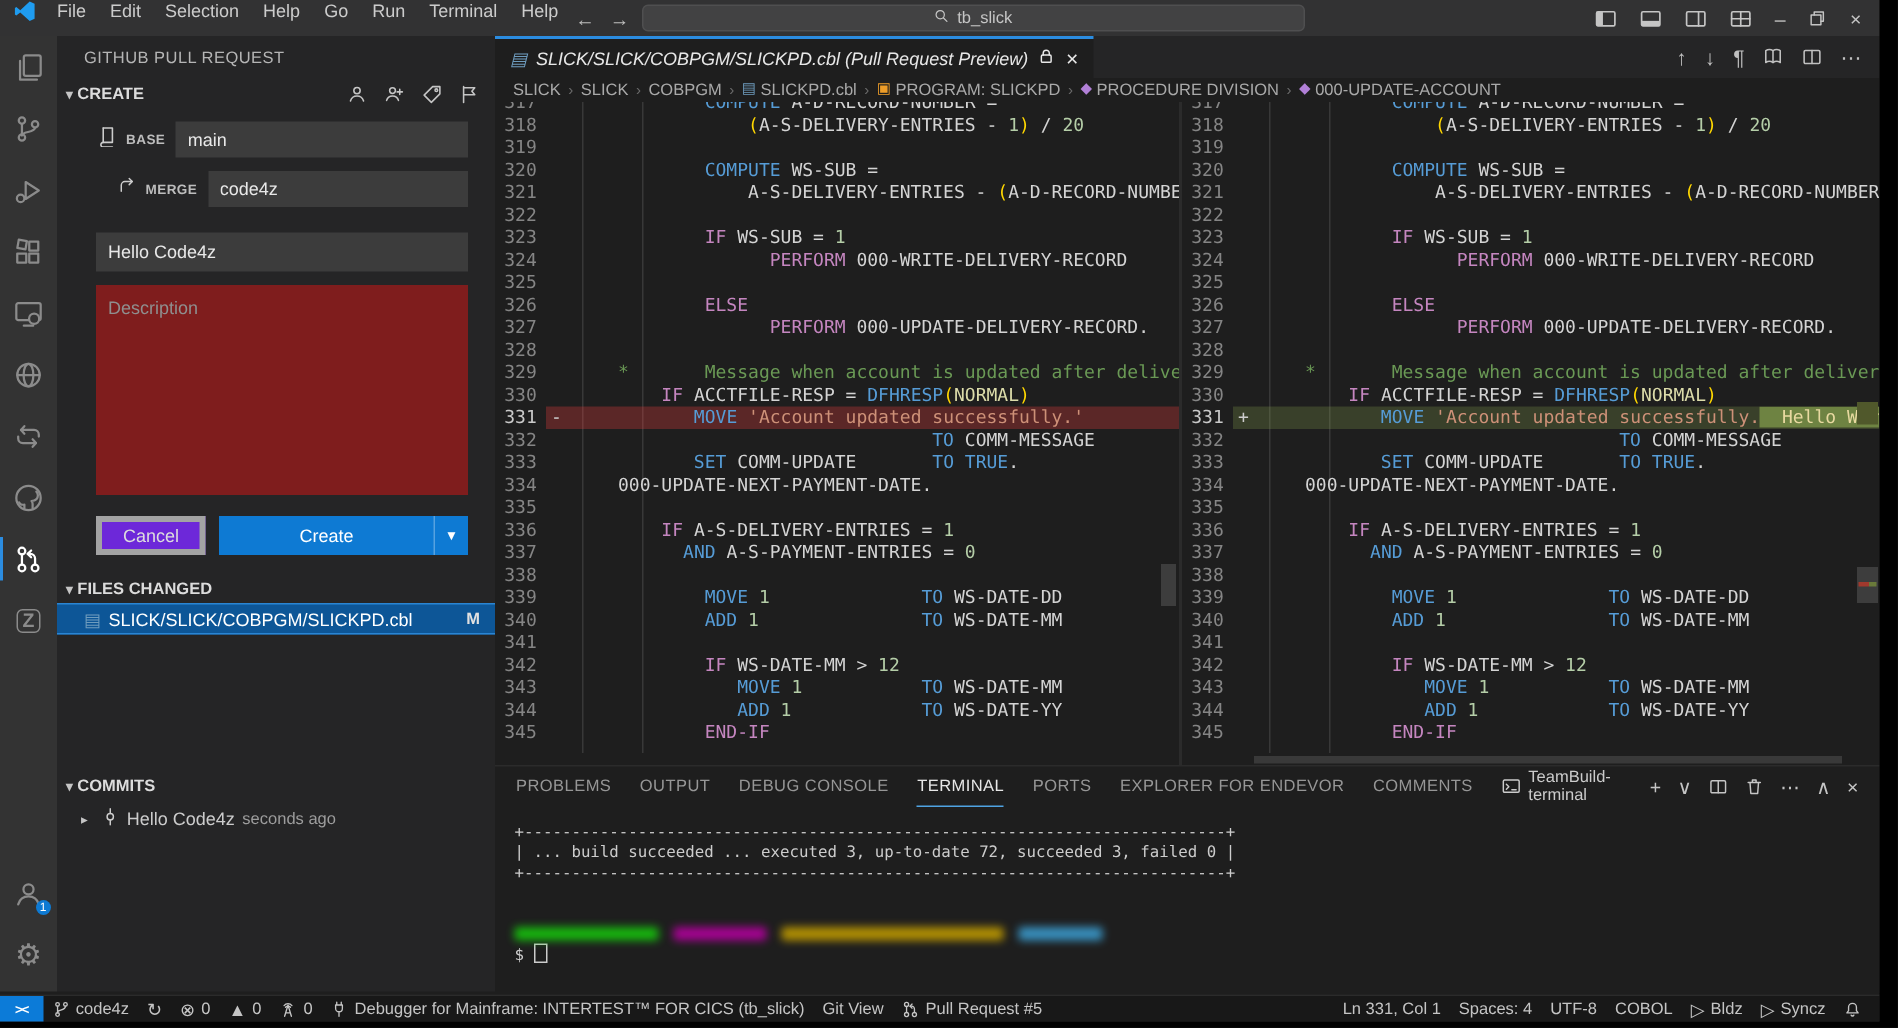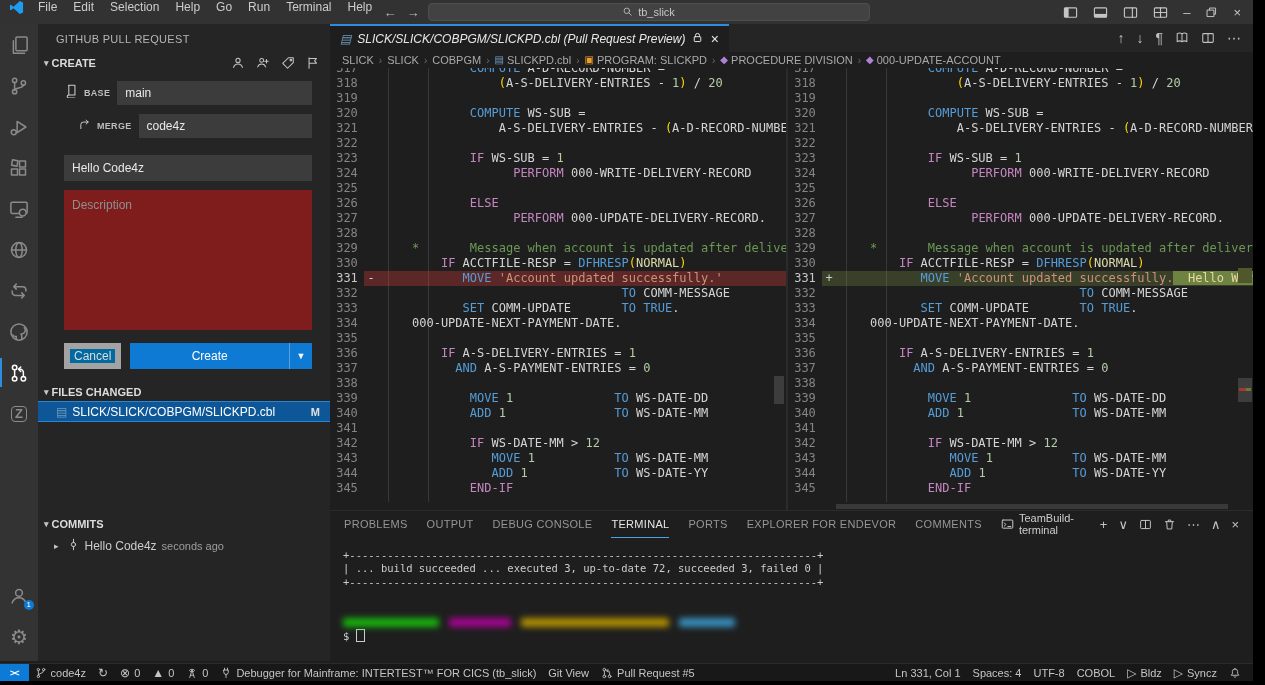--- a/index.html
+++ b/index.html
@@ -42,21 +42,21 @@
   .frow.merge{margin-left:14px}
   .flabel{font-size:9px;font-weight:bold;color:#bdbdbd;margin:0 7px 0 6px;letter-spacing:.3px}
   .tinput{background:#3c3c3c;border:none;color:#e8e8e8;font-size:12px;height:24px;padding:0 8px;flex:1;min-width:0;
     font-family:"Liberation Sans",sans-serif}
   .titlefull{width:100%;box-sizing:border-box;margin:8px 0 9px;height:26px}
   .desc{width:100%;box-sizing:border-box;height:140px;background:#7f1d1d;border:none;color:#cccccc;
     font:12px "Liberation Sans",sans-serif;padding:8px;resize:none}
   .desc::placeholder{color:#8f8f8f}
   .btnrow{display:flex;margin-top:9px}
   .btn{border:none;font-size:12px;height:26px;cursor:pointer}
-  .btn-cancel{background:#0369a1;color:#dddddd;padding:0 4px;border:6px solid #a3a3a3}
+  .btn-cancel{background:#6d28d9;color:#dddddd;padding:0 14px;border:4px solid #a3a3a3}
   .btn-create{flex:1;margin-left:9px;background:#0e7ad3;color:#ffffff;display:flex;align-items:stretch;padding:0}
   .btn-create .clabel{flex:1;display:flex;align-items:center;justify-content:center}
   .btn-chev{width:22px;border-left:1px solid rgba(255,255,255,.3);display:flex;align-items:center;justify-content:center;font-size:9px}
   .filesec{margin-top:14px}
   .filerow{display:flex;align-items:center;height:19px;background:#0d5697;border-top:1px solid #2a85d3;border-bottom:1px solid #2a85d3;
     font-size:12px;color:#ffffff;padding:0 10px 0 18px;gap:5px}
   .fbadge{margin-left:auto;color:#e0e0e0;font-size:11px;font-weight:bold}
   .commits{position:absolute;left:0;right:0;top:491px}
   .commitrow{display:flex;align-items:center;gap:5px;padding:5px 0 0 16px;font-size:12px;color:#cccccc}
   .ctime{color:#9d9d9d;font-size:11px}

